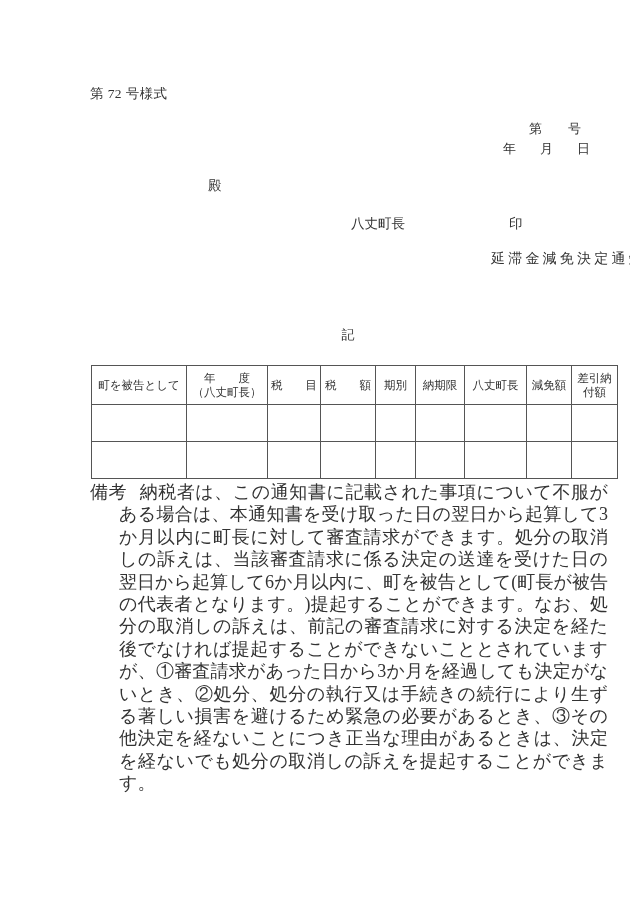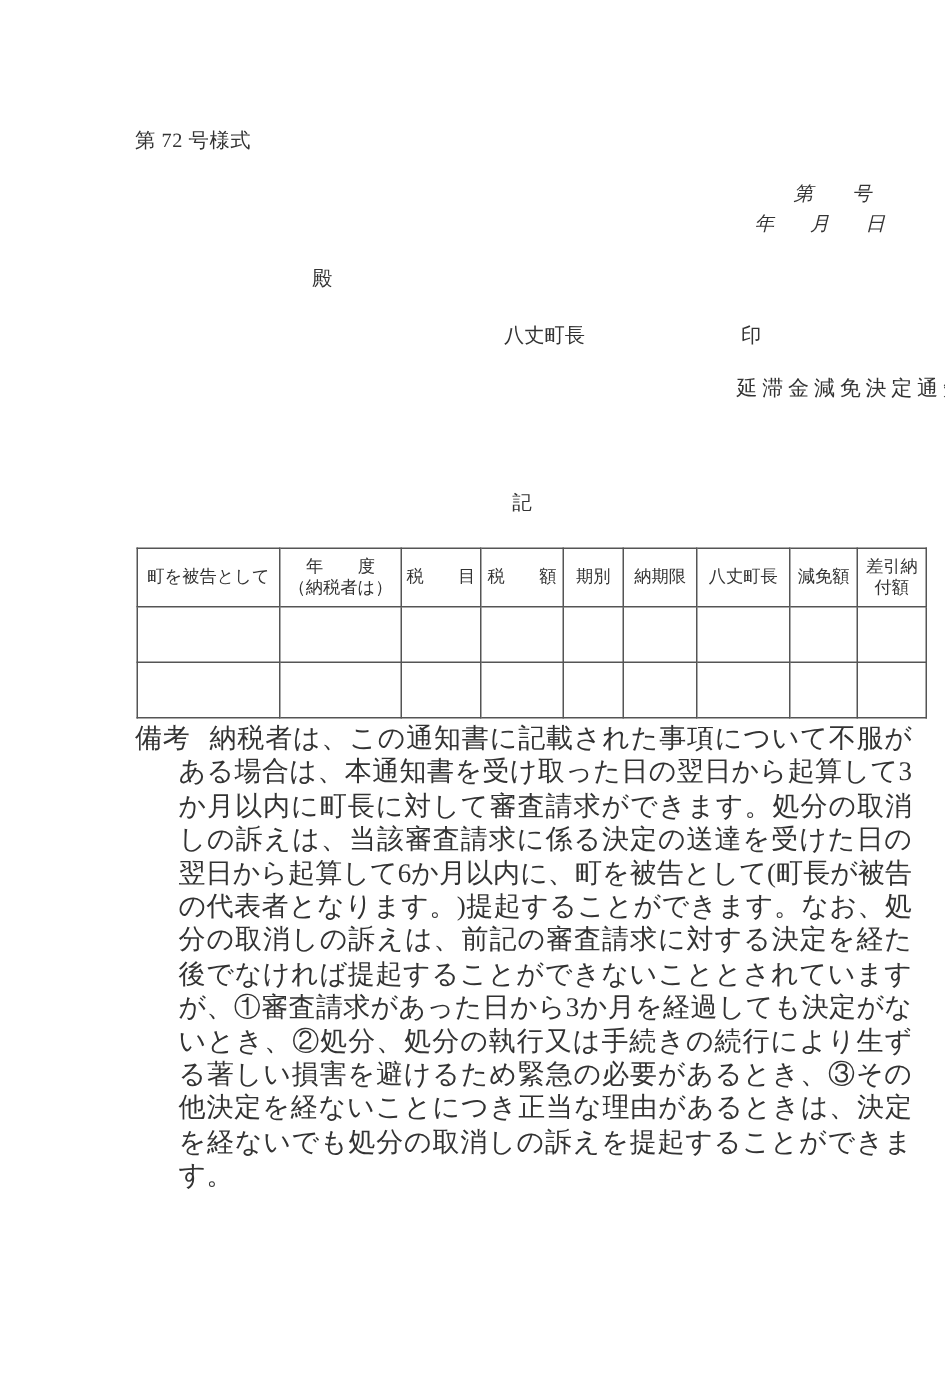--- a/index.html
+++ b/index.html
@@ -36,39 +36,38 @@
   }
 
   
   .doc-meta {
     position: absolute;
     left: 470px;
     top: 119px;
     font-size: 13px;
     line-height: 20px;
     white-space: nowrap;
-    font-style: italic;
   }
   .doc-meta .row { display: block; }
   .doc-meta .sp-lg { display: inline-block; width: 26px; }
   .doc-meta .sp-md { display: inline-block; width: 24px; }
   .doc-meta .lead { display: inline-block; width: 26px; }
 
   
   .addressee {
     position: absolute;
     left: 175px;
     top: 177px;
     font-size: 13.5px;
   }
 
   
   .issuer {
     position: absolute;
-    left: 303px;
+    left: 318px;
     top: 215px;
     font-size: 13.5px;
     white-space: nowrap;
   }
   .issuer .seal {
     display: inline-block;
     margin-left: 104px;
   }
 
   
@@ -194,21 +193,21 @@
         <col style="width:46px">
       </colgroup>
       <thead>
         <tr>
           <th>
             <span class="th-two-line">町を被告として</span>
             <span class="th-two-line"></span>
           </th>
           <th>
             <span class="th-two-line">年　　度</span>
-            <span class="th-two-line">（納税者は）</span>
+            <span class="th-two-line">（八丈町長）</span>
           </th>
           <th>
             <span class="th-two-line">税　　目</span>
             <span class="th-two-line"></span>
           </th>
           <th>
             <span class="th-two-line">税　　額</span>
             <span class="th-two-line"></span>
           </th>
           <th>

